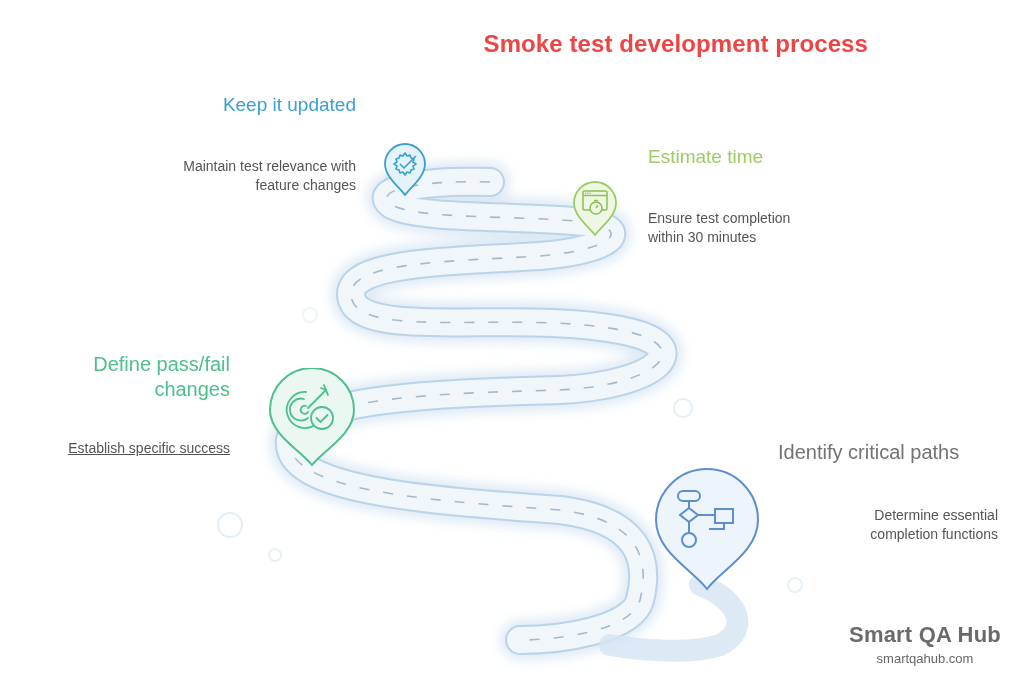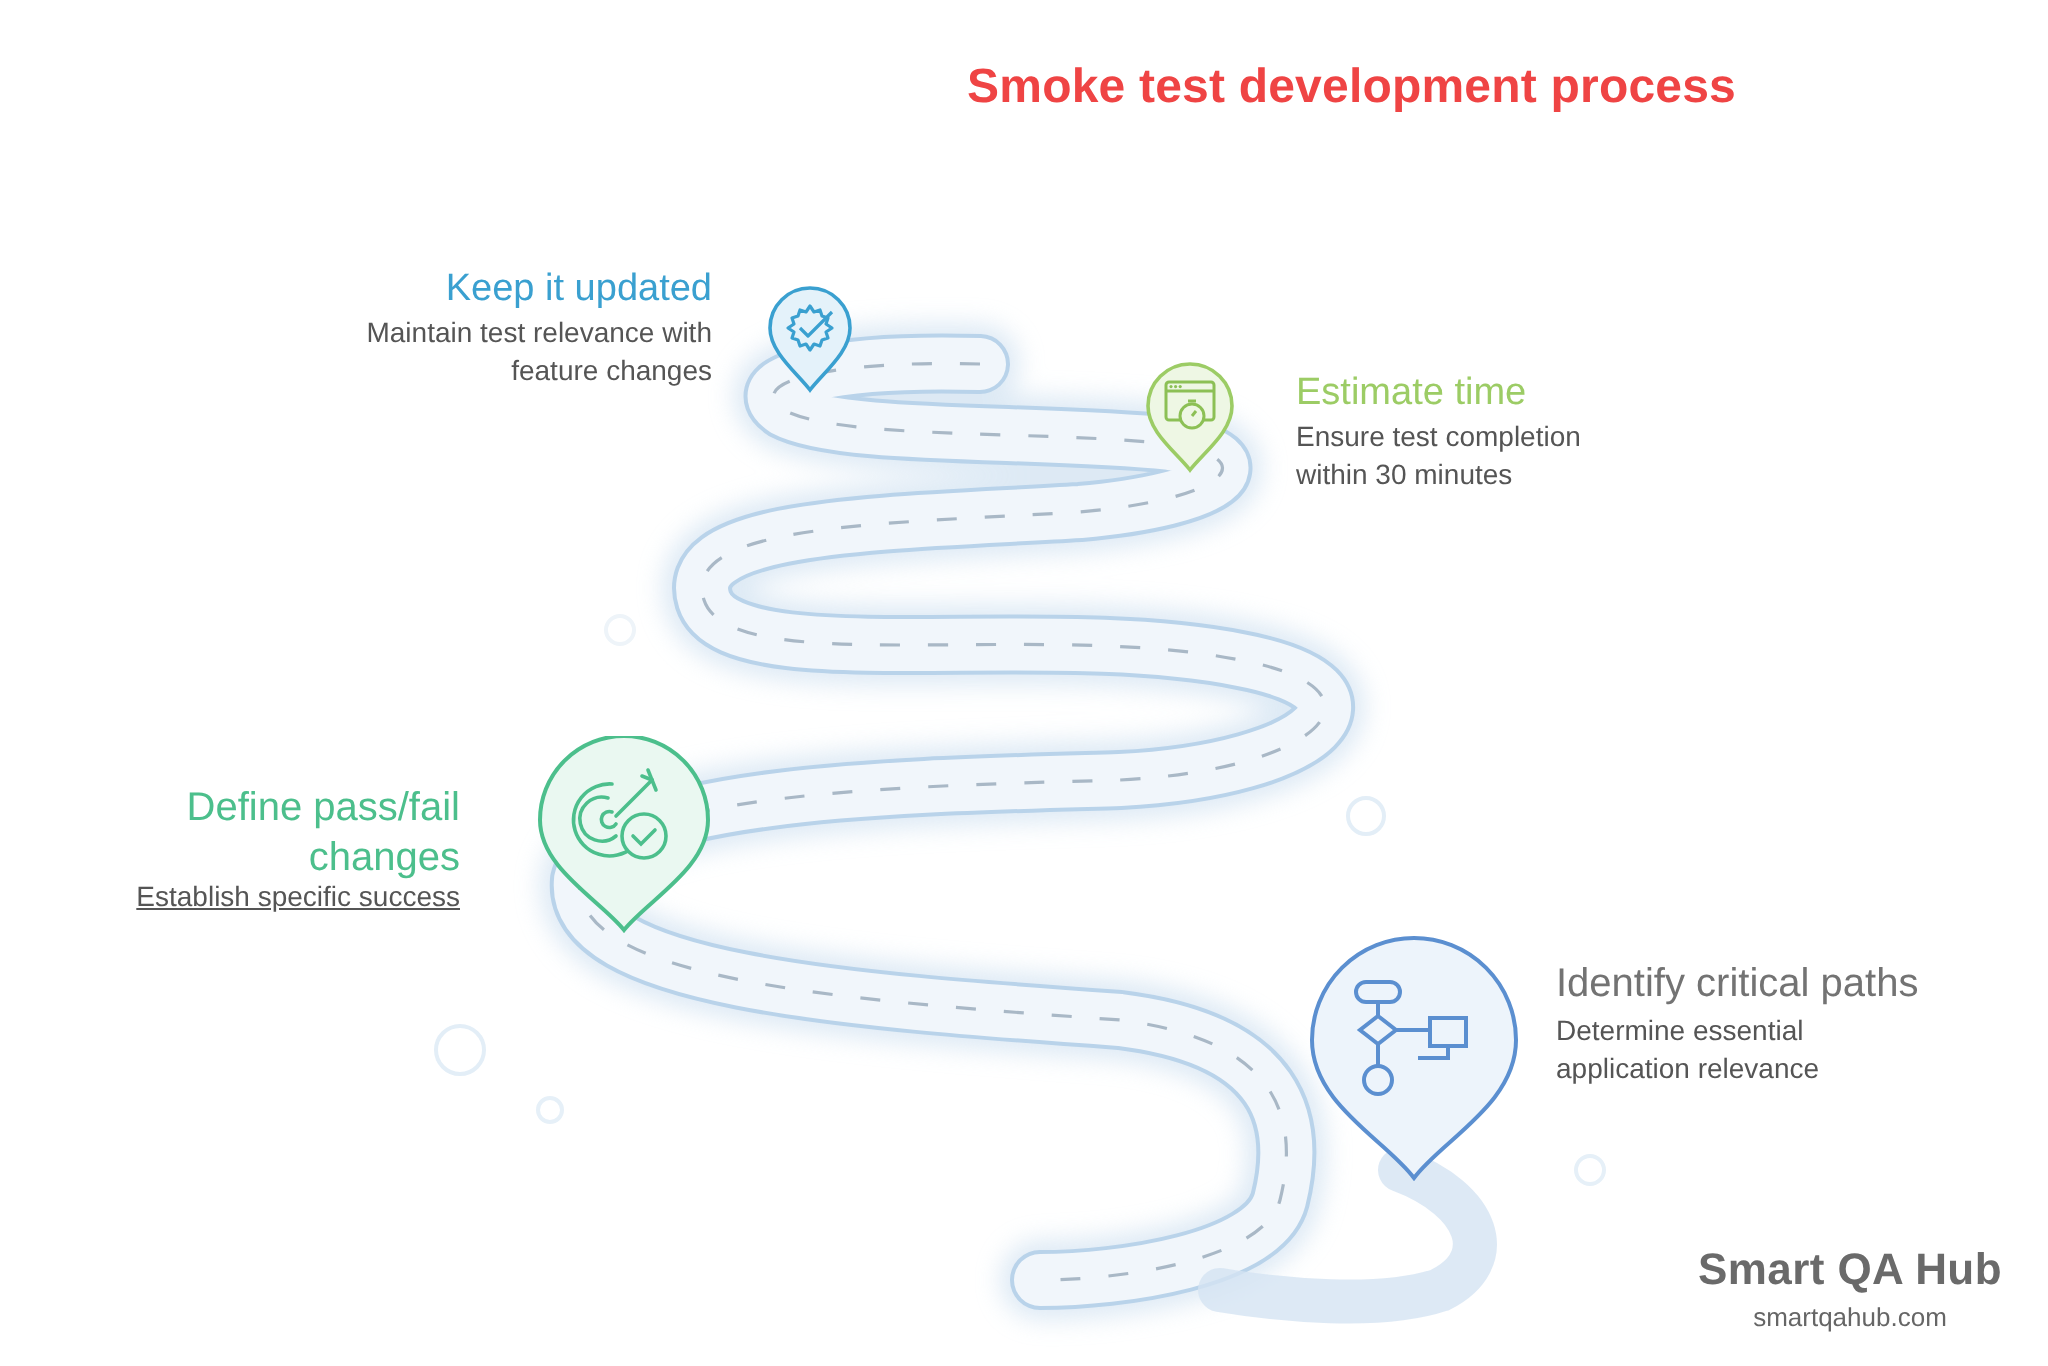--- a/index.html
+++ b/index.html
@@ -5,21 +5,21 @@
   html, body { margin: 0; padding: 0; }
   body {
     width: 1024px; height: 683px; overflow: hidden; position: relative;
     background: #ffffff;
     font-family: "Liberation Sans", "DejaVu Sans", sans-serif;
   }
   .title {
     position: absolute; left: 0; top: 30px; width: 868px; text-align: right;
     font-size: 24px; font-weight: bold; color: #ef4444; letter-spacing: 0.1px;
   }
-  .step-title { position: absolute; font-size: 19px; line-height: 24px; margin-top: 40px; }
+  .step-title { position: absolute; font-size: 19px; line-height: 24px; }
   .step-desc  { position: absolute; font-size: 14px; line-height: 19px; color: #555555; margin-top: 28px; }
   .right { text-align: right; }
   .left { text-align: left; }
   svg.road { position: absolute; left: 0; top: 0; }
   .pin { position: absolute; }
   .logo { position: absolute; left: 830px; top: 622px; width: 190px; text-align: center; }
   .logo-name { font-size: 22px; font-weight: bold; color: #6a6a6a; letter-spacing: 0.2px; }
   .logo-url { font-size: 13px; color: #666666; margin-top: 3px; }
 </style>
 </head>
@@ -103,23 +103,23 @@
     <path d="M40 38 A 4 4 0 1 0 42 44"></path>
     <path d="M42 40 L 60 22"></path>
     <path d="M55 20 l5 2 2 5"></path>
     <path d="M58 17 l2 5"></path>
     <circle cx="56" cy="50" r="11" fill="#eaf8f1"></circle>
     <path d="M50.5 50 l4 4 7-7"></path>
   </g>
 </svg>
 
 <div class="step-title left" style="left:778px; top:440px; width:230px; color:#737373; font-size:20px;">Identify critical paths</div>
-<div class="step-desc left" style="left:778px; top:478px; width:220px;">
+<div class="step-desc left" style="left:778px; top:478px; width:220px;text-align:right;">
   <div>Determine essential</div>
-  <div>application relevance</div>
+  <div>completion functions</div>
 </div>
 <svg class="pin" style="left:652px; top:466px;" width="110" height="126" viewBox="0 0 110 126">
   <path d="M55 123 C 41 104, 4 86, 4 54 A 51 51 0 0 1 106 54 C 106 86, 69 104, 55 123 Z" fill="#edf4fb" stroke="#5b8fd0" stroke-width="2"></path>
   <g fill="none" stroke="#5b8fd0" stroke-width="2">
     <rect x="26" y="25" width="22" height="10" rx="5"></rect>
     <line x1="37" y1="35" x2="37" y2="42"></line>
     <path d="M37 42 l9 7 -9 7 -9 -7 z"></path>
     <line x1="46" y1="49" x2="63" y2="49"></line>
     <rect x="63" y="43" width="18" height="14"></rect>
     <line x1="37" y1="56" x2="37" y2="67"></line>

